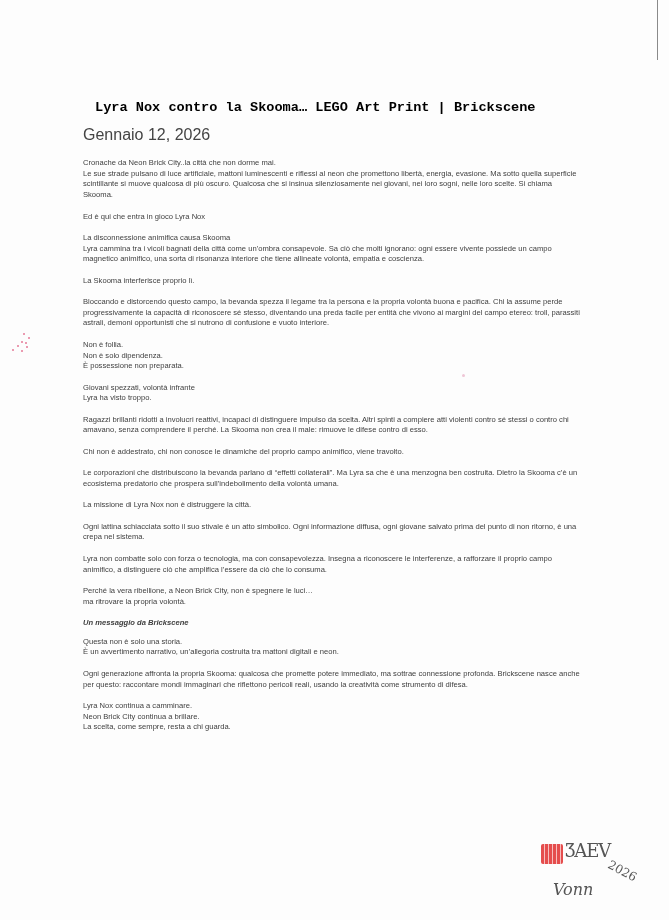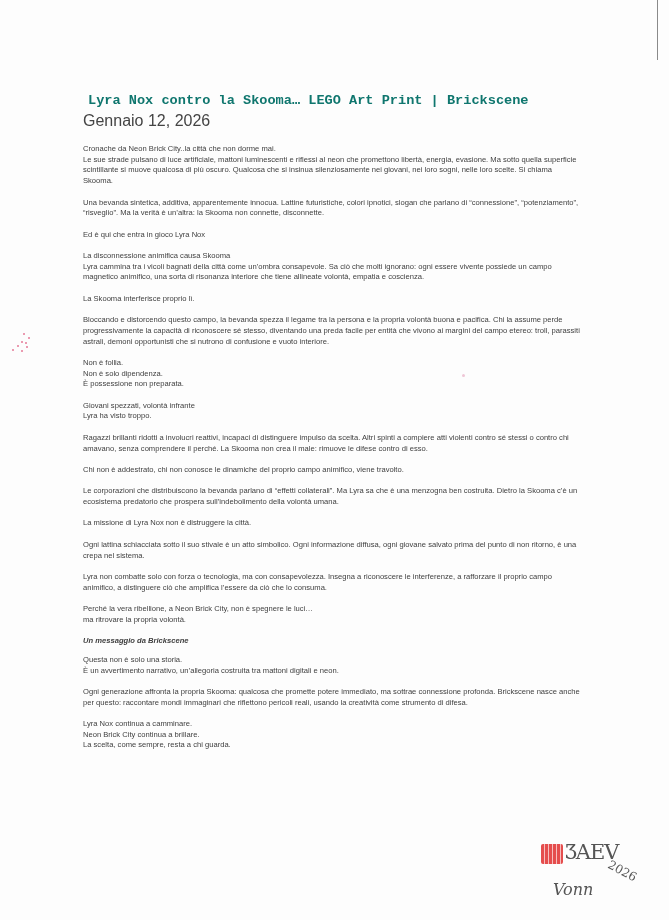--- a/index.html
+++ b/index.html
@@ -4,37 +4,37 @@
 <style>
   html, body { margin: 0; padding: 0; }
   body {
     width: 669px; height: 920px; background: #fdfdfd; position: relative; overflow: hidden;
     font-family: "Liberation Sans", sans-serif; color: #333;
   }
   .edge-line { position: absolute; left: 657px; top: 0; width: 1px; height: 60px; background: #8a8a8a; }
   .page { position: absolute; left: 83px; top: 88px; width: 500px; }
   .title {
     font-family: "Liberation Mono", monospace; font-weight: bold; font-size: 13.6px;
-    color: #0f766e; margin: 5px; line-height: 16px; letter-spacing: 0px; white-space: nowrap;
+    color: #000000; margin: 12px; line-height: 16px; letter-spacing: 0px; white-space: nowrap;
   }
   .date { font-size: 16px; color: #444; margin: 2px 0 0 0; line-height: 14px; }
   .body { margin-top: 16px; font-size: 7.6px; line-height: 10.7px; color: #404040; }
   .para { margin: 0 0 10.7px 0; }
   .para .line { display: block; }
   .ital { font-style: italic; font-weight: bold; }
   .stain { position: absolute; left: 12px; top: 333px; width: 22px; height: 20px; }
   .stain span { position: absolute; width: 2px; height: 2px; background: #e47a97; border-radius: 1px; }
   .faint-mark { position: absolute; width: 3px; height: 3px; background: #efc6d6; border-radius: 2px; }
   .signature { position: absolute; left: 537px; top: 840px; width: 110px; height: 70px; }
   .seal { position: absolute; left: 4px; top: 4px; width: 22px; height: 20px;
     background:
       repeating-linear-gradient(90deg, #e33a3a 0 3px, #f7b8b8 3px 4px),
       #e33a3a; opacity: 0.9; border-radius: 2px; }
   .sig-text { position: absolute; font-family: "DejaVu Serif", serif; color: #555; font-weight: normal; }
-  .sig1 { left: 28px; top: 0; font-size: 21px; letter-spacing: -1px; }
+  .sig1 { left: 28px; top: 0; font-size: 18px; letter-spacing: -1px; }
   .sig2 { left: 16px; top: 40px; font-size: 16px; font-style: italic; }
   .sig3 { left: 70px; top: 24px; font-size: 12px; transform: rotate(28deg); }
 </style>
 </head>
 <body>
 
 <div class="edge-line"></div>
 
 <div class="stain">
   <span style="left:11px;top:0px"></span>
@@ -50,23 +50,20 @@
 
 <div class="page">
   <h1 class="title">Lyra Nox contro la Skooma… LEGO Art Print | Brickscene</h1>
   <div class="date">Gennaio 12, 2026</div>
 
   <div class="body">
     <div id="paras">
         <div class="para">
           <span class="line">Cronache da Neon Brick City..la città che non dorme mai.</span>
           <span class="line">Le sue strade pulsano di luce artificiale, mattoni luminescenti e riflessi al neon che promettono libertà, energia, evasione. Ma sotto quella superficie scintillante si muove qualcosa di più oscuro. Qualcosa che si insinua silenziosamente nei giovani, nei loro sogni, nelle loro scelte. Si chiama Skooma.</span>
-        </div>
-        <div class="para">
-          <span class="line">Una bevanda sintetica, additiva, apparentemente innocua. Lattine futuristiche, colori ipnotici, slogan che parlano di “connessione”, “potenziamento”, “risveglio”. Ma la verità è un’altra: la Skooma non connette, disconnette.</span>
         </div>
         <div class="para">
           <span class="line">Ed è qui che entra in gioco Lyra Nox</span>
         </div>
         <div class="para">
           <span class="line">La disconnessione animifica causa Skooma</span>
           <span class="line">Lyra cammina tra i vicoli bagnati della città come un’ombra consapevole. Sa ciò che molti ignorano: ogni essere vivente possiede un campo magnetico animifico, una sorta di risonanza interiore che tiene allineate volontà, empatia e coscienza.</span>
         </div>
         <div class="para">
           <span class="line">La Skooma interferisce proprio lì.</span>

